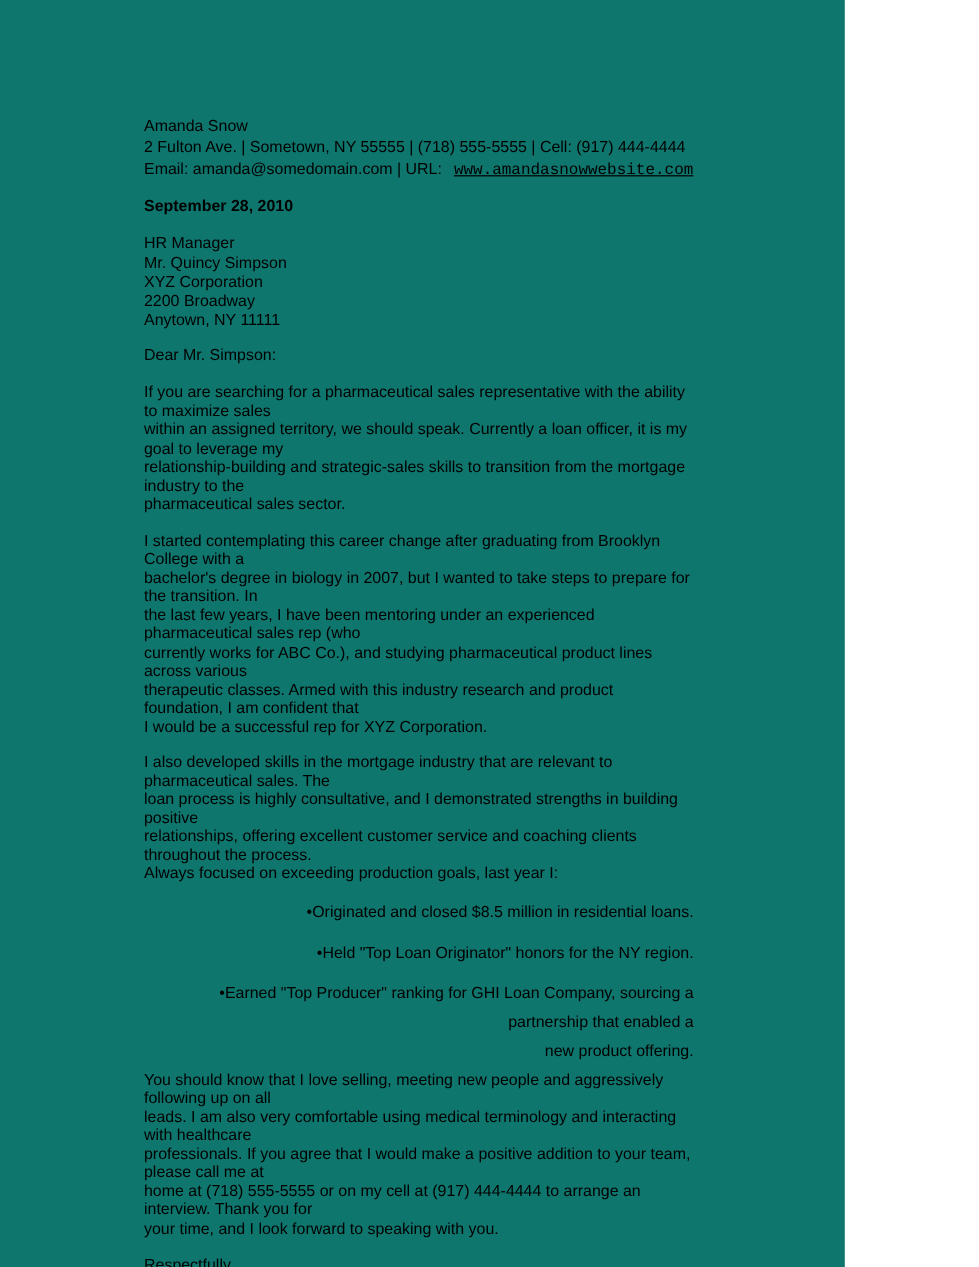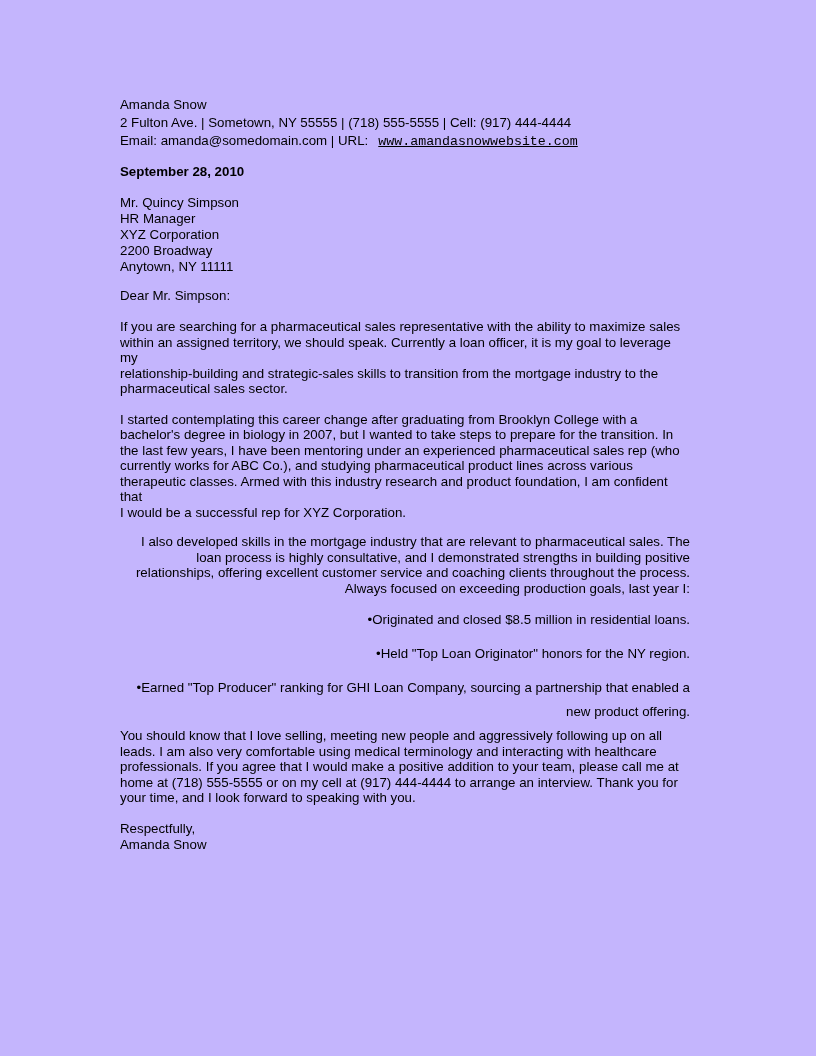--- a/index.html
+++ b/index.html
@@ -3,39 +3,39 @@
 <meta charset="utf-8">
 <title>Cover Letter</title>
 <style>
   html, body {
     margin: 0;
     padding: 0;
     background: #ffffff;
   }
   .page {
     position: relative;
-    width: 816px;
+    width: 704px;
     height: 1056px;
-    background: #c4b5fd;
+    background: #0f766e;
     color: #000000;
     font-family: "Liberation Sans", sans-serif;
     font-size: 13.3px;
     line-height: 15.5px;
     box-sizing: border-box;
     padding: 96px 126px 0 120px;
     overflow: hidden;
   }
   .pre { white-space: pre-line; }
 
   .sender-block { line-height: 18px; margin-bottom: 13px; }
   .date-line { margin-bottom: 15px; font-weight: bold; }
   .recipient-block { line-height: 16px; margin-bottom: 13px; }
   .salutation { margin-bottom: 16px; }
   .para { margin-bottom: 15px; }
-  .para-tight { margin-bottom: 12px; text-align: right; }
+  .para-tight { margin-bottom: 12px; }
 
   .bullet-list { margin-bottom: 4px; }
   .bullet-item { line-height: 24px; margin-bottom: 10px; text-align: right; }
   .bullet-item:last-child { margin-bottom: 0; }
   .bullet-glyph { display: inline; }
 
   .website-link {
     color: #000000;
     text-decoration: underline;
     margin-left: 10px;
@@ -50,22 +50,22 @@
 
   <div class="sender-block">
     <div>Amanda Snow</div>
     <div>2 Fulton Ave. | Sometown, NY 55555 | (718) 555-5555 | Cell: (917) 444-4444</div>
     <div><span>Email: amanda@somedomain.com | URL:</span><a href="#" class="website-link">www.amandasnowwebsite.com</a></div>
   </div>
 
   <div class="date-line">September 28, 2010</div>
 
   <div class="recipient-block">
+    <div>HR Manager</div>
     <div>Mr. Quincy Simpson</div>
-    <div>HR Manager</div>
     <div>XYZ Corporation</div>
     <div>2200 Broadway</div>
     <div>Anytown, NY 11111</div>
   </div>
 
   <div class="salutation">Dear Mr. Simpson:</div>
 
   <div class="para pre">If you are searching for a pharmaceutical sales representative with the ability to maximize sales
 within an assigned territory, we should speak. Currently a loan officer, it is my goal to leverage my
 relationship-building and strategic-sales skills to transition from the mortgage industry to the

